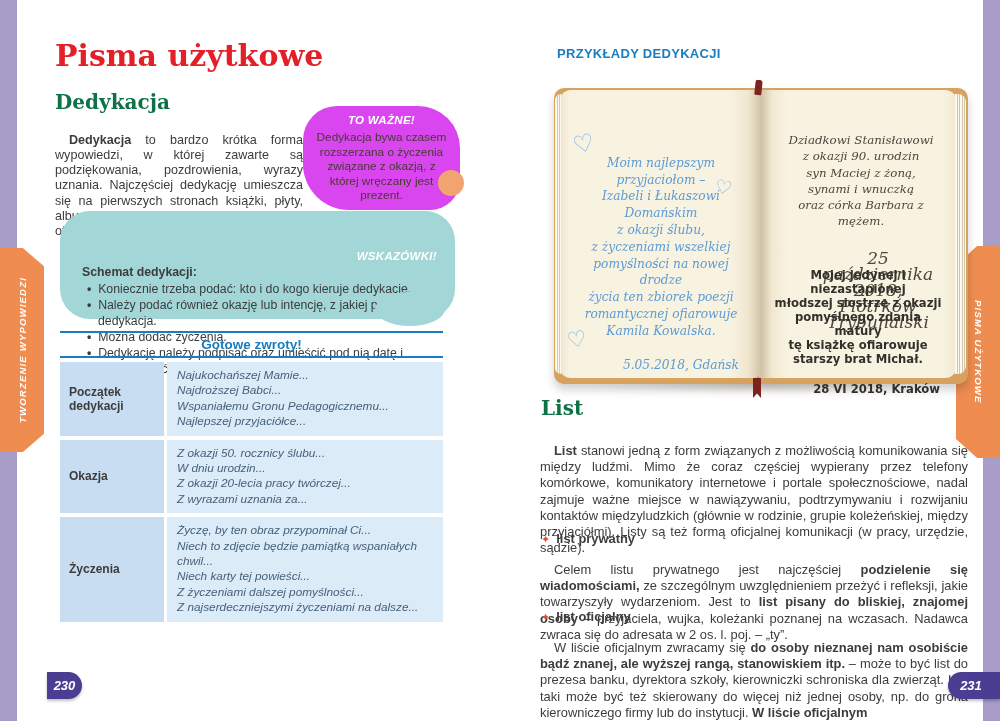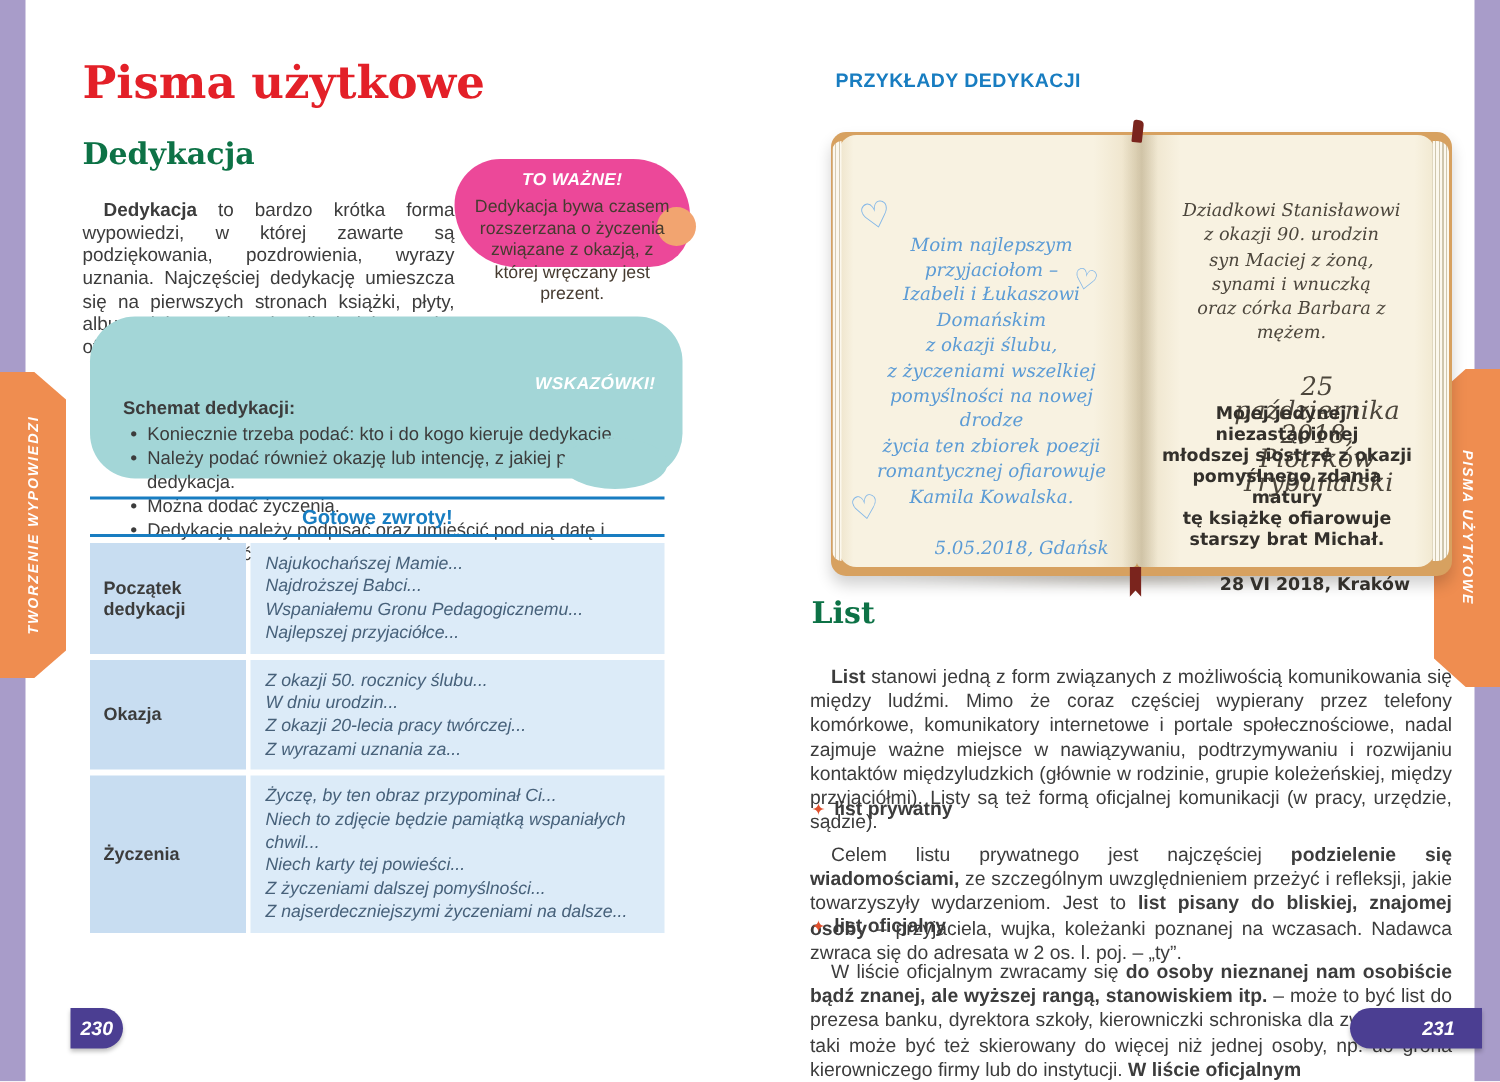--- a/index.html
+++ b/index.html
@@ -13,31 +13,31 @@
   .side-tab{position:absolute;width:44px;display:flex;align-items:center;justify-content:center;background:#ef8d50;}
   .tab-left{left:0;top:248px;height:204px;clip-path:polygon(0 0,52% 0,100% 9%,100% 91%,52% 100%,0 100%);}
   .tab-right{right:0;top:246px;height:212px;clip-path:polygon(48% 0,100% 0,100% 100%,48% 100%,0 91%,0 9%);}
   .side-tab span{writing-mode:vertical-rl;font-style:italic;font-weight:bold;font-size:9.5px;
                  letter-spacing:1.2px;color:#fff;white-space:nowrap;}
   .tab-left span{transform:rotate(180deg);}
   .page-pill{position:absolute;top:672px;height:27px;background:#4b3e92;color:#fff;display:flex;
              align-items:center;justify-content:center;font-style:italic;font-weight:bold;font-size:13px;
              box-shadow:0 2px 3px rgba(0,0,0,0.25);z-index:5;}
   .pill-left{left:0;width:35px;border-radius:0 14px 14px 0;margin-left:47px;}
-  .pill-right{right:12px;width:46px;border-radius:14px 0 0 14px;padding-right:6px;padding-left:36px;}
+  .pill-right{right:0;width:46px;border-radius:14px 0 0 14px;padding-right:6px;}
 
   
   .h1{position:absolute;left:55px;top:38px;font-family:"DejaVu Serif",serif;font-weight:bold;
       font-size:30px;color:#e32028;}
   .h2{position:absolute;font-family:"DejaVu Serif",serif;font-weight:bold;font-size:20px;color:#0d7246;}
   .h2-ded{left:55px;top:90px;}
   .intro{position:absolute;left:55px;top:120px;width:248px;font-size:12.6px;line-height:15.3px;
          text-align:justify;text-indent:14px;}
 
-  .important{position:absolute;left:303px;top:106px;width:157px;height:72px;background:#ec4899;
+  .important{position:absolute;left:303px;top:106px;width:157px;height:104px;background:#d946ef;
              border-radius:34px 42px 30px 46px;padding:8px 10px;box-sizing:border-box;text-align:center;}
   .important:after{content:"";position:absolute;right:-4px;bottom:14px;width:26px;height:26px;
                    background:#f2a470;border-radius:50%;}
   .box-head{font-style:italic;font-weight:bold;font-size:11.5px;color:#fff;letter-spacing:0.3px;margin-bottom:4px;}
   .important-text{font-size:11.8px;line-height:14.6px;color:#463b30;position:relative;z-index:1;}
 
   .tips{position:absolute;left:60px;top:211px;width:395px;height:108px;background:#a3d6d7;
         border-radius:30px;padding:7px 18px 0 22px;box-sizing:border-box;}
   .tips:after{content:"";position:absolute;right:10px;bottom:-7px;width:70px;height:34px;
               background:#a3d6d7;border-radius:50%;}

